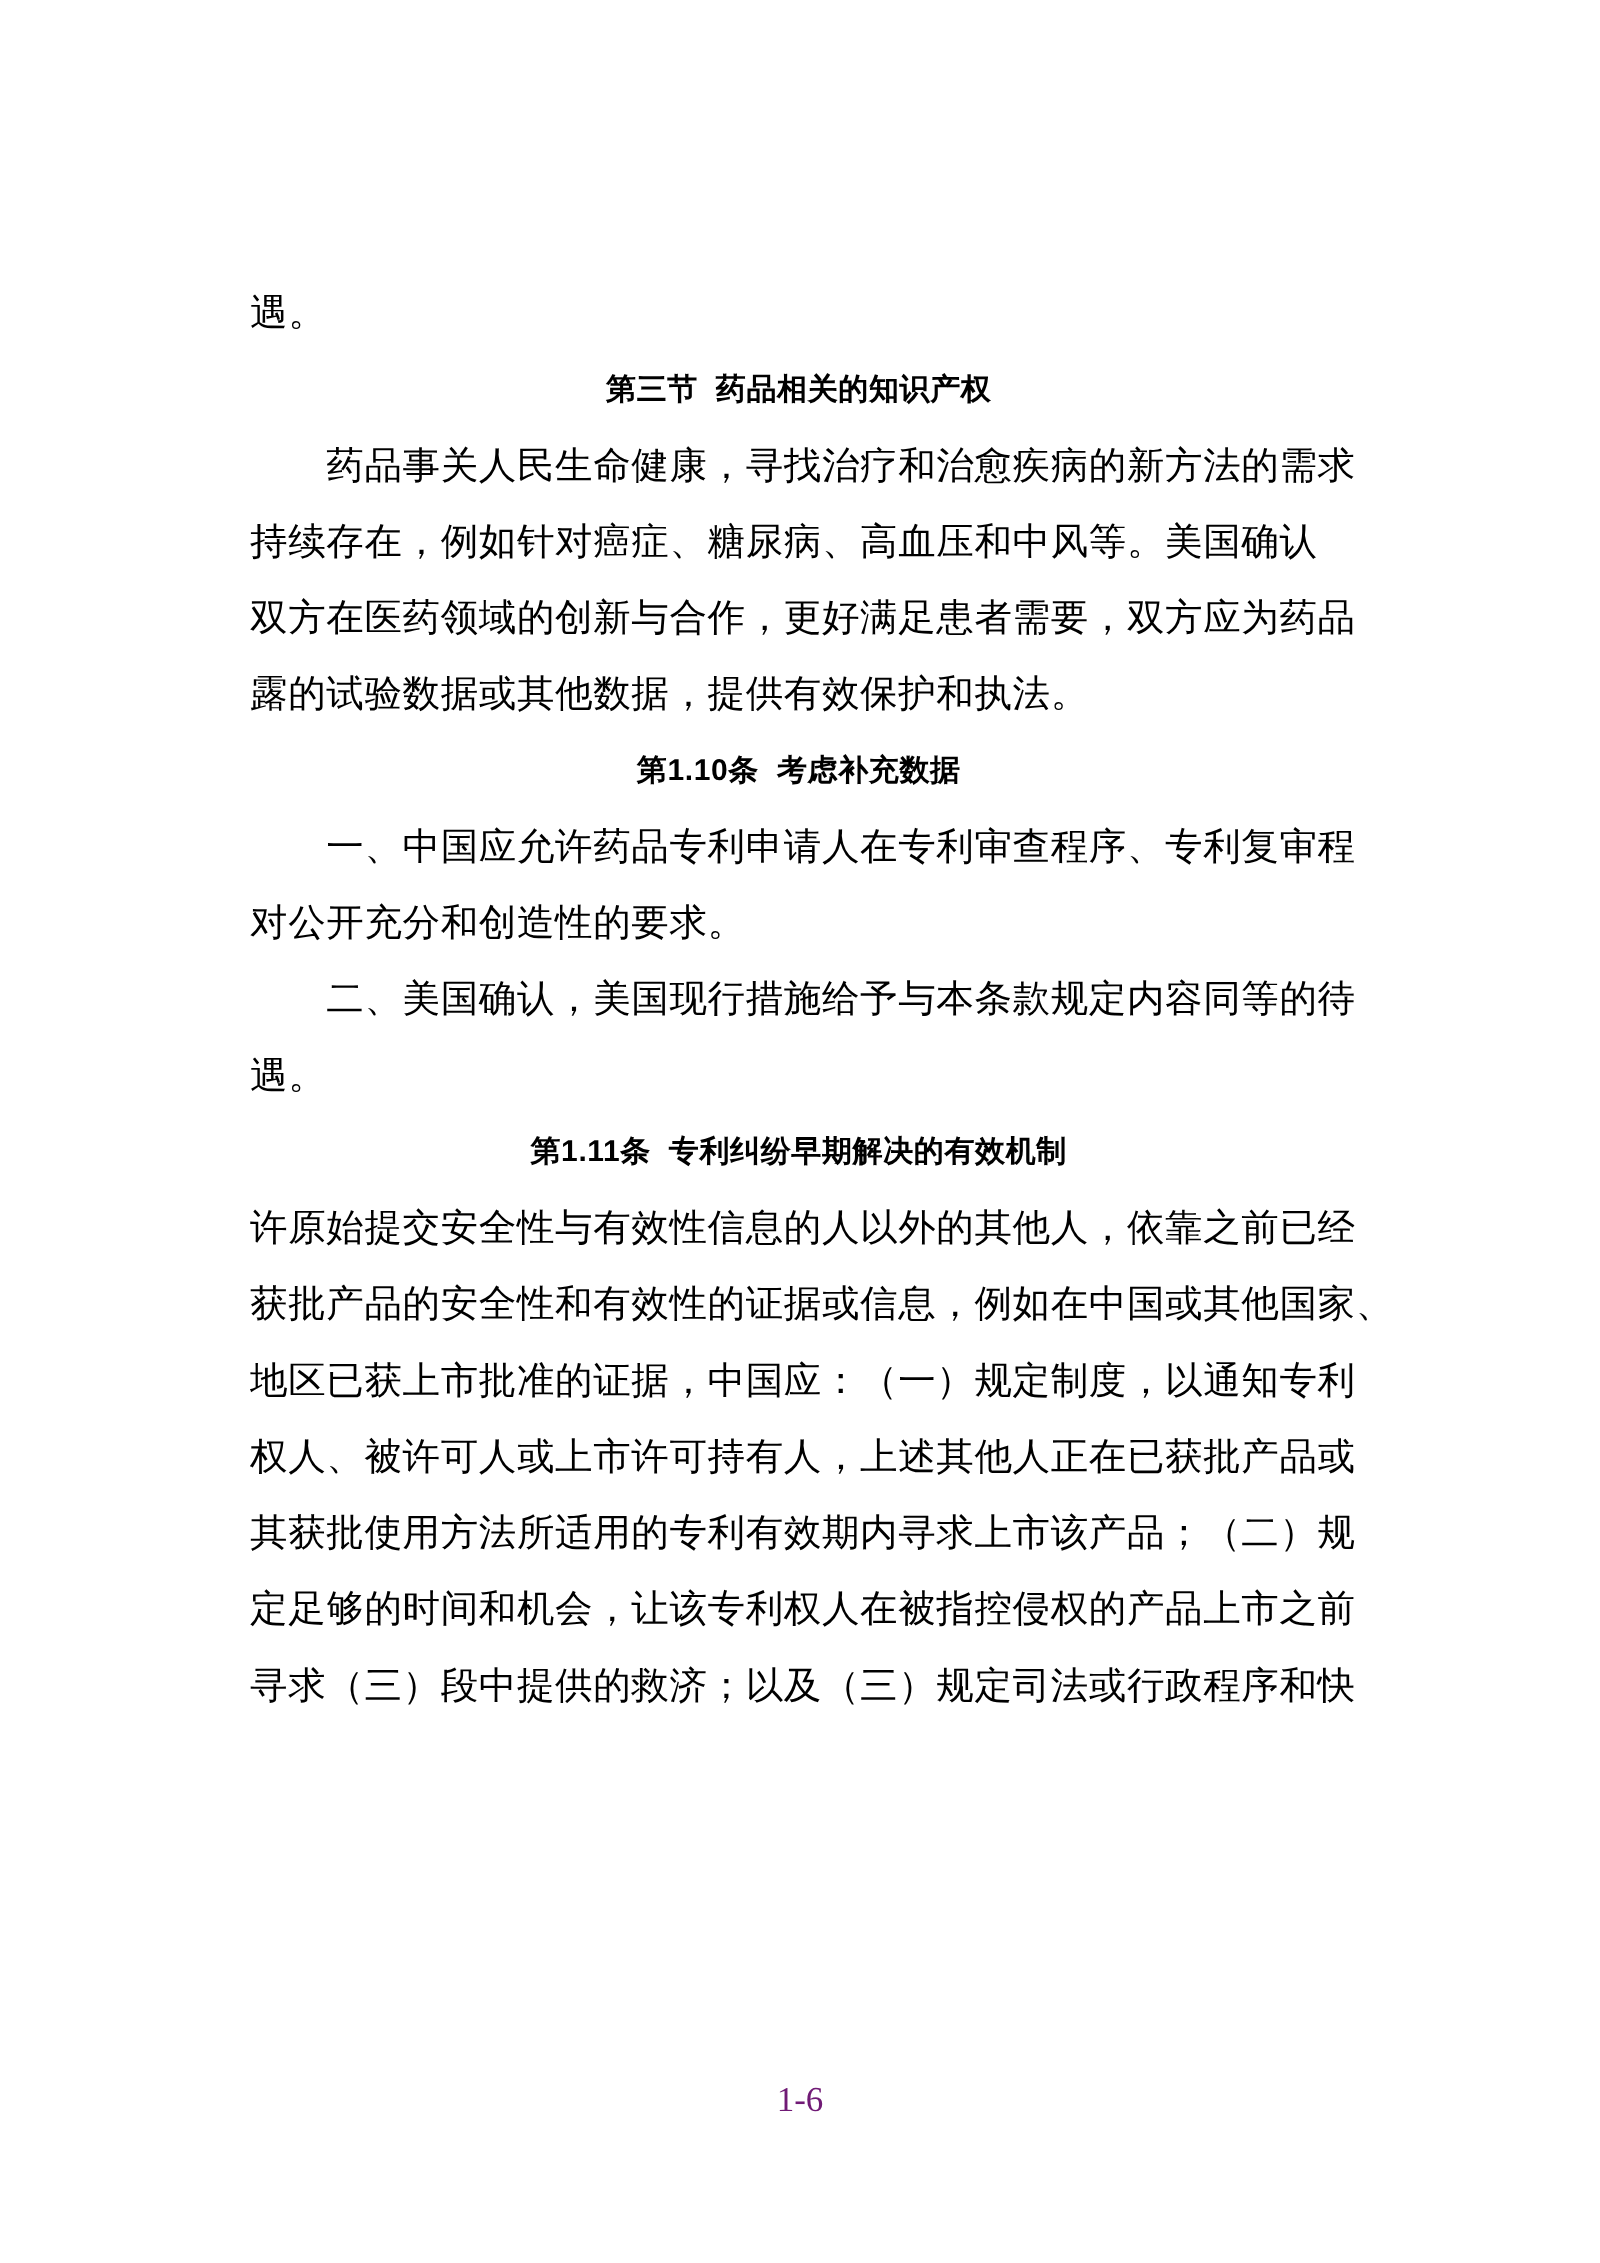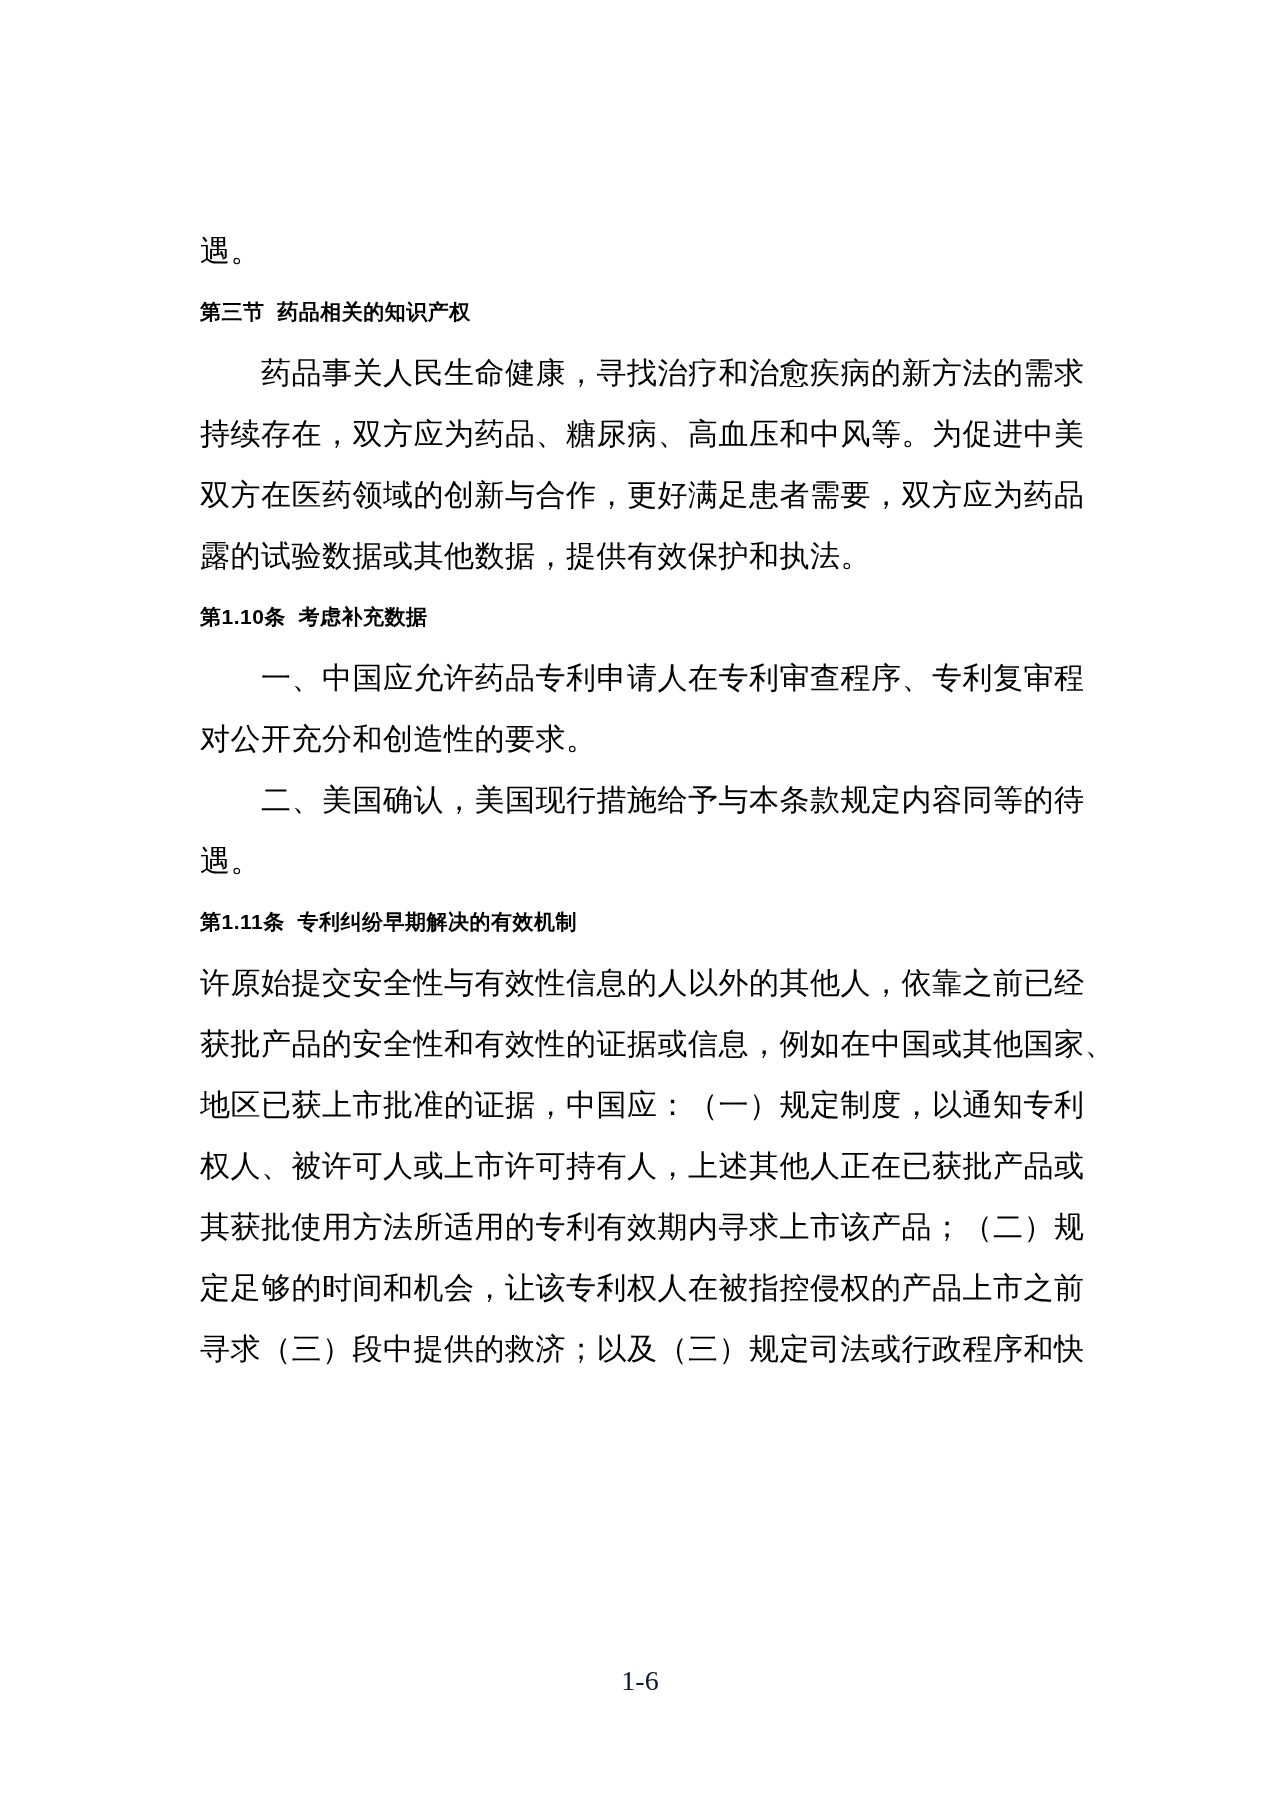--- a/index.html
+++ b/index.html
@@ -27,44 +27,44 @@
     line-height: 61px;
     white-space: pre;
     letter-spacing: 0.5px;
   }
   .line.body-indent {
     padding-left: 61px;
   }
   .line.heading {
     font-family: "Liberation Sans", "DejaVu Sans", sans-serif;
     font-weight: bold;
-    font-size: 21px;
-    text-align: left;
+    font-size: 24px;
+    text-align: center;
     padding-left: 0;
   }
   .page-number {
     position: absolute;
     left: 0;
     top: 1665px;
     width: 1280px;
     text-align: center;
     font-size: 28px;
     font-family: "Liberation Serif", "DejaVu Serif", serif;
-    color: #0f172a;
+    color: #701a75;
   }
 </style>
 </head>
 <body>
 
 <div class="page">
   <div class="text-block">
       <div class="line body">遇。</div>
       <div class="line heading">第三节  药品相关的知识产权</div>
       <div class="line body-indent">药品事关人民生命健康，寻找治疗和治愈疾病的新方法的需求</div>
-      <div class="line body">持续存在，双方应为药品、糖尿病、高血压和中风等。为促进中美</div>
+      <div class="line body">持续存在，例如针对癌症、糖尿病、高血压和中风等。美国确认</div>
       <div class="line body">双方在医药领域的创新与合作，更好满足患者需要，双方应为药品</div>
       <div class="line body">露的试验数据或其他数据，提供有效保护和执法。</div>
       <div class="line heading">第1.10条  考虑补充数据</div>
       <div class="line body-indent">一、中国应允许药品专利申请人在专利审查程序、专利复审程</div>
       <div class="line body">对公开充分和创造性的要求。</div>
       <div class="line body-indent">二、美国确认，美国现行措施给予与本条款规定内容同等的待</div>
       <div class="line body">遇。</div>
       <div class="line heading">第1.11条  专利纠纷早期解决的有效机制</div>
       <div class="line body">许原始提交安全性与有效性信息的人以外的其他人，依靠之前已经</div>
       <div class="line body">获批产品的安全性和有效性的证据或信息，例如在中国或其他国家、</div>

